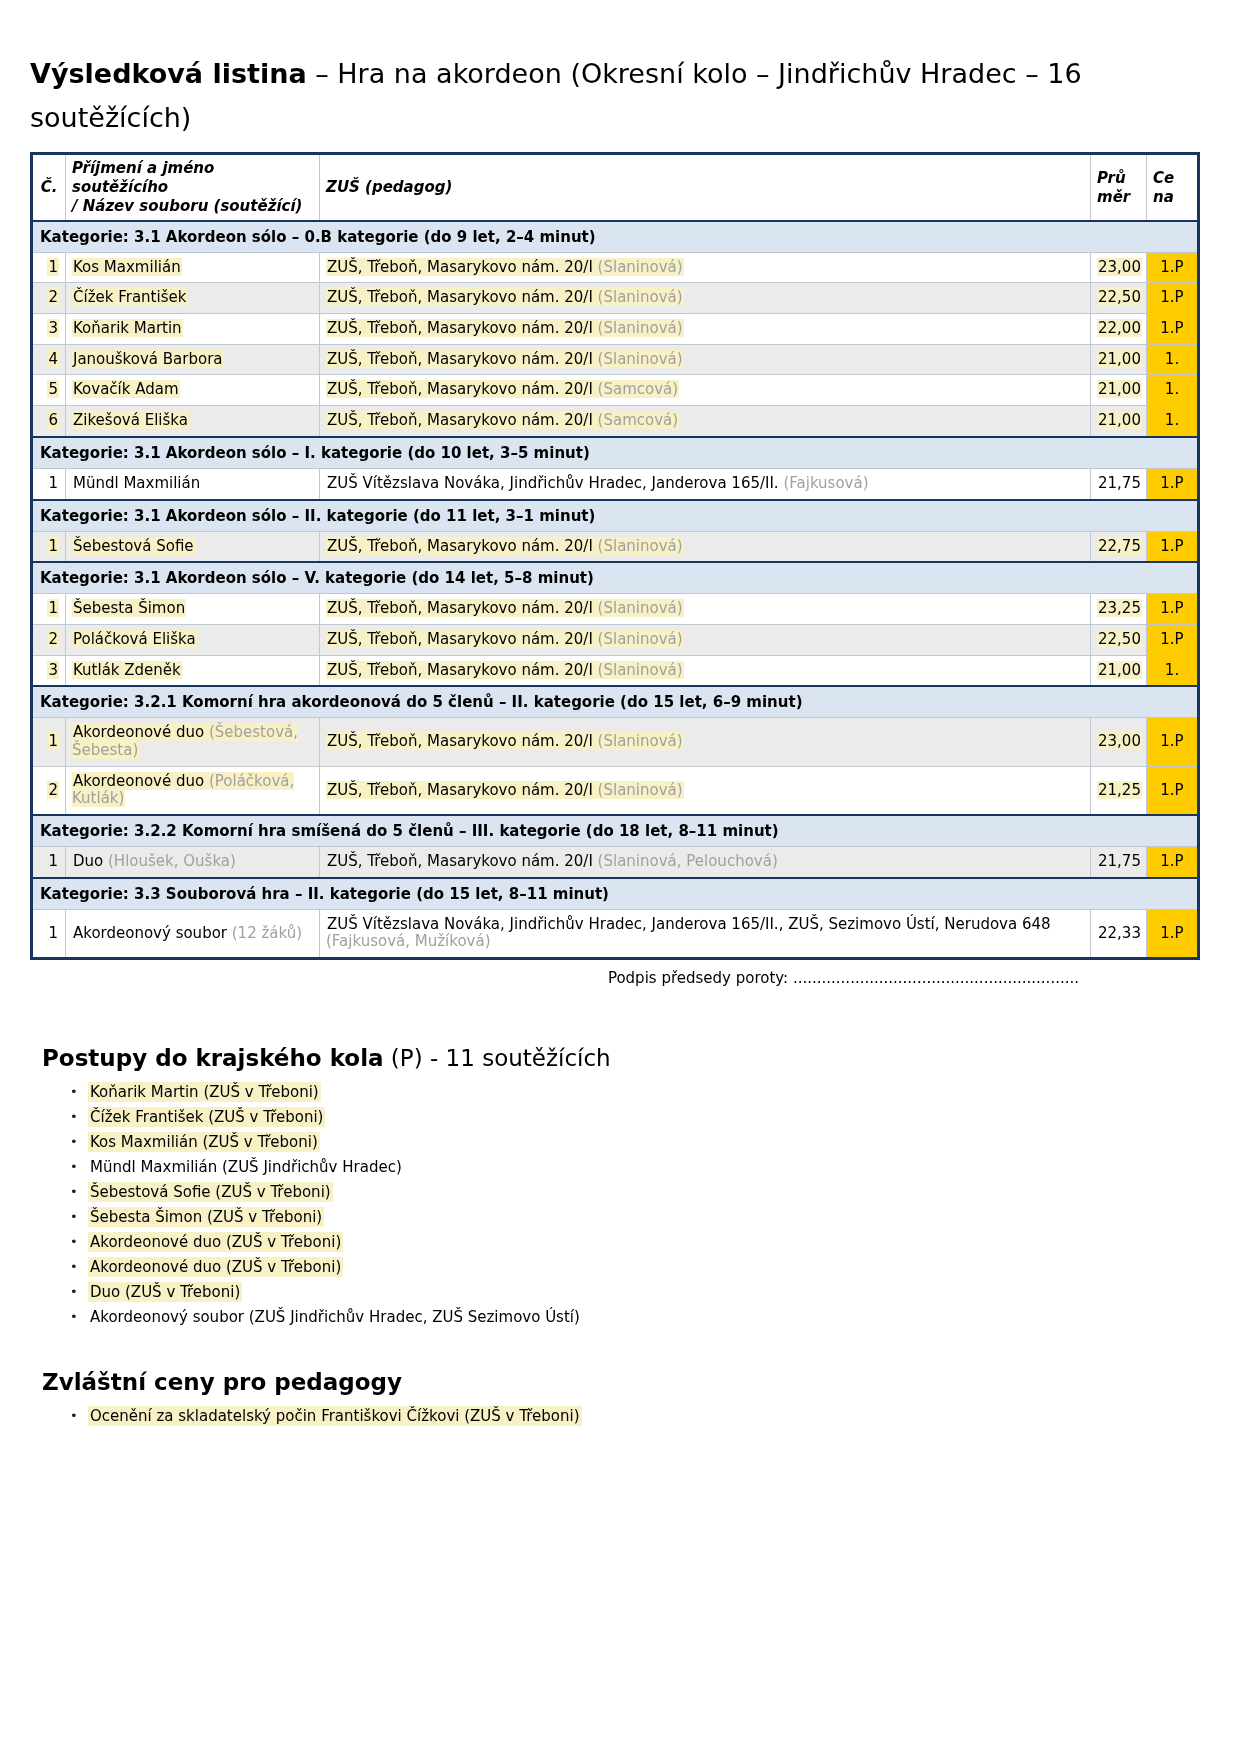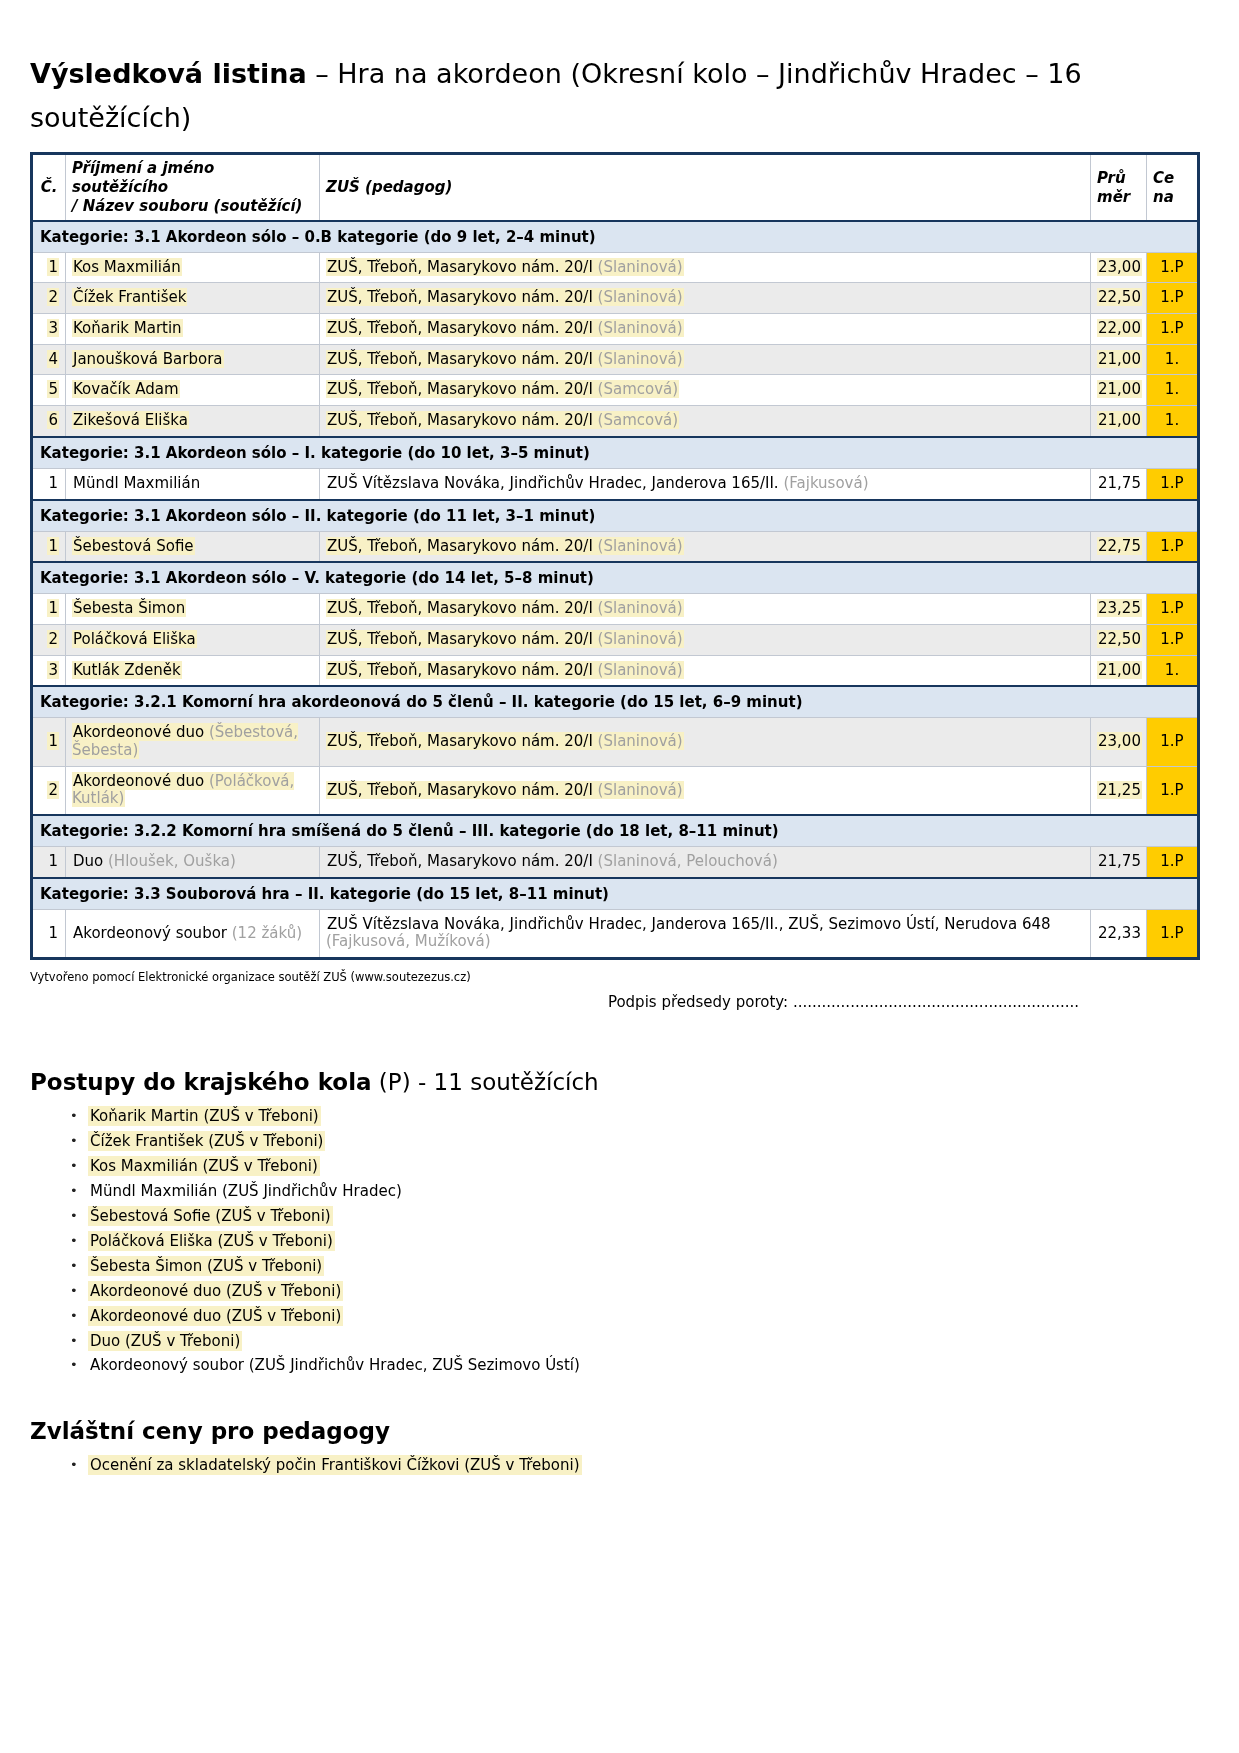--- a/index.html
+++ b/index.html
@@ -101,21 +101,21 @@
     width:1167px;
     margin-top:9px;
     font-size:15px;
     text-align:right;
     padding-right:118px;
   }
 
   
   h2{
     font-size:23px;
-    margin:0;
+    margin:12px;
     font-weight:normal;
   }
   h2 .t-bold{font-weight:bold;}
   .advancers-title{margin-top:58px;}
   .special-title{margin-top:42px;font-weight:bold;}
   ul.blist{
     list-style:none;
     margin:12px 0 0 0;
     padding:0 0 0 58px;
   }
@@ -296,31 +296,29 @@
         <tr class="result odd">
     <td class="c-num"><span class="mark">1</span></td>
     <td class="c-name"><span class="mark"><span>Akordeonový soubor</span><span class="t-gray"> (12 žáků)</span></span></td>
     <td class="c-school"><span class="mark"><span>ZUŠ Vítězslava Nováka, Jindřichův Hradec, Janderova 165/II., ZUŠ, Sezimovo Ústí, Nerudova 648 </span><span class="t-gray">(Fajkusová, Mužíková)</span></span></td>
     <td class="c-avg"><span class="mark">22,33</span></td>
     <td class="c-prize">1.P</td>
   </tr>
       </tbody>
   </table>
 
-  <div class="footer-note">Vytvořeno pomocí Elektronické organizace soutěží ZUŠ (www.soutezezus.cz)</div>
   <div class="signature">Podpis předsedy poroty: ............................................................</div>
 
   <h2 class="advancers-title"><span class="t-bold">Postupy do krajského kola</span><span> (P) - 11 soutěžících</span></h2>
   <ul class="blist">
       <li class="bullet"><span class="btext mark-hl">Koňarik Martin (ZUŠ v Třeboni)</span></li>
       <li class="bullet"><span class="btext mark-hl">Čížek František (ZUŠ v Třeboni)</span></li>
       <li class="bullet"><span class="btext mark-hl">Kos Maxmilián (ZUŠ v Třeboni)</span></li>
       <li class="bullet"><span class="btext">Mündl Maxmilián (ZUŠ Jindřichův Hradec)</span></li>
       <li class="bullet"><span class="btext mark-hl">Šebestová Sofie (ZUŠ v Třeboni)</span></li>
-      <li class="bullet"><span class="btext mark-hl">Poláčková Eliška (ZUŠ v Třeboni)</span></li>
       <li class="bullet"><span class="btext mark-hl">Šebesta Šimon (ZUŠ v Třeboni)</span></li>
       <li class="bullet"><span class="btext mark-hl">Akordeonové duo (ZUŠ v Třeboni)</span></li>
       <li class="bullet"><span class="btext mark-hl">Akordeonové duo (ZUŠ v Třeboni)</span></li>
       <li class="bullet"><span class="btext mark-hl">Duo (ZUŠ v Třeboni)</span></li>
       <li class="bullet"><span class="btext">Akordeonový soubor (ZUŠ Jindřichův Hradec, ZUŠ Sezimovo Ústí)</span></li>
     </ul>
 
   <h2 class="special-title">Zvláštní ceny pro pedagogy</h2>
   <ul class="blist">
       <li class="bullet"><span class="btext mark-hl">Ocenění za skladatelský počin Františkovi Čížkovi (ZUŠ v Třeboni)</span></li>

